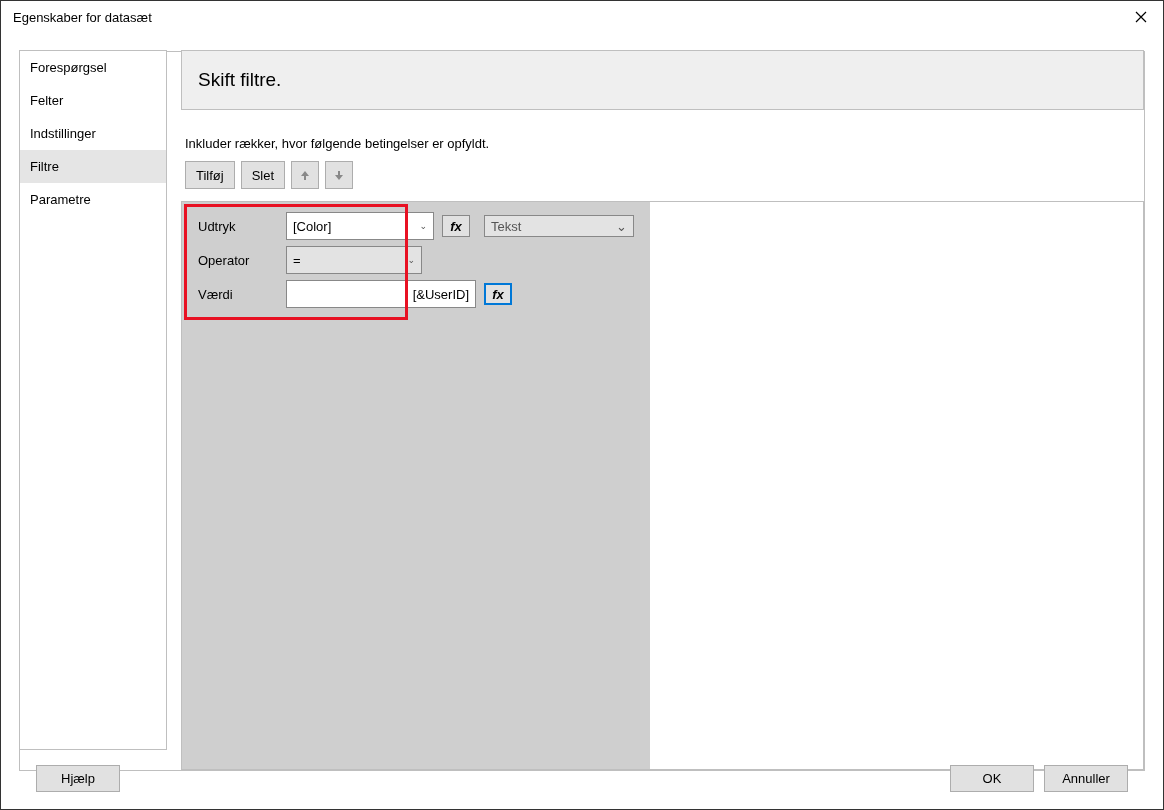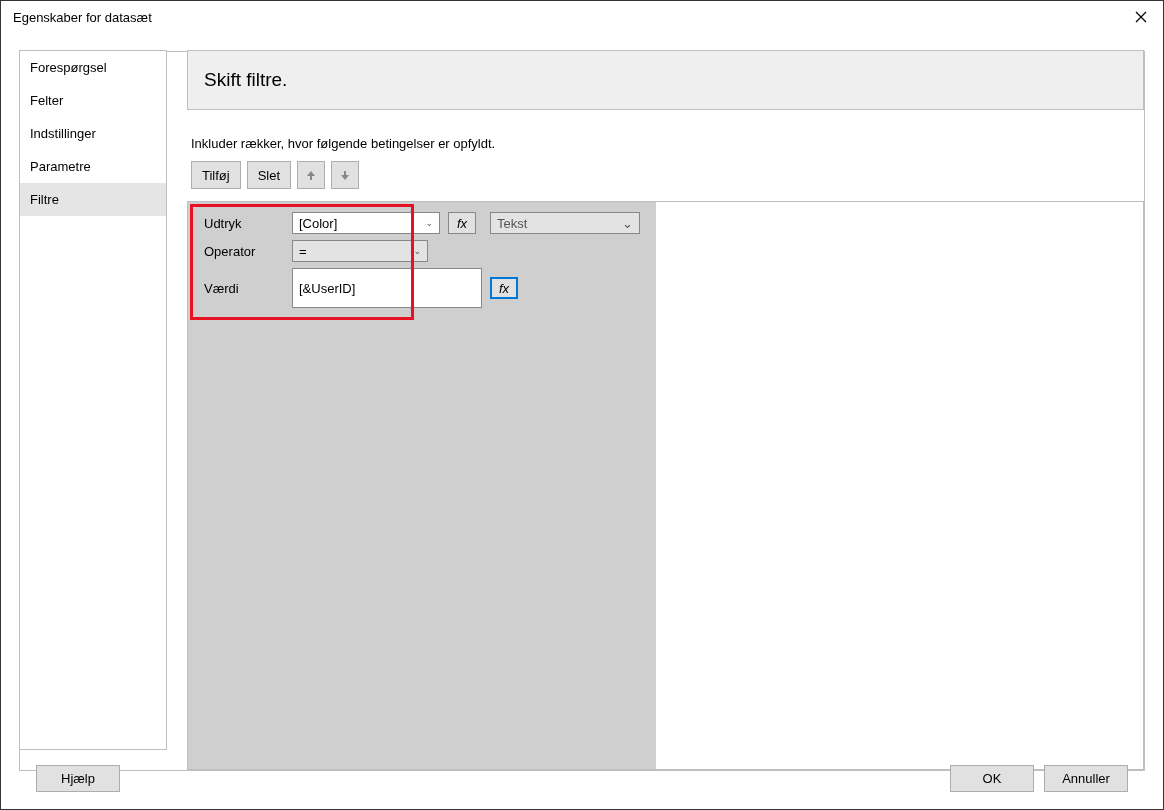--- a/index.html
+++ b/index.html
@@ -4,37 +4,37 @@
 <style>
   * { box-sizing: border-box; font-family: "Segoe UI", Tahoma, sans-serif; font-size: 13px; margin: 0; padding: 0; }
   body { background: #fff; width: 1164px; height: 810px; overflow: hidden; border: 1px solid #333; }
   .titlebar { height: 32px; display: flex; align-items: center; justify-content: space-between; padding: 0 12px; }
   .close-btn { width: 20px; height: 20px; display: flex; align-items: center; justify-content: center; cursor: pointer; }
   .close-btn svg { width: 12px; height: 12px; }
   .outer { border: 1px solid #bfbfbf; margin: 18px; padding: 0; height: 720px; position: relative; display: flex; }
   .sidebar { width: 148px; border: 1px solid #bfbfbf; margin-top: -2px; margin-left: -1px; background: #fff; position: relative; height: 700px; }
   .sidebar-item { padding: 9px 10px; cursor: pointer; font-size: 13px; }
   .sidebar-item.selected { background: #e5e5e5; }
-  .main { flex: 1; display: flex; flex-direction: column; margin-left: 20px; margin-top: -2px; }
+  .main { flex: 1; display: flex; flex-direction: column; margin-left: 14px; margin-top: -2px; }
   .header { border: 1px solid #bfbfbf; background: #efefef; padding: 18px 16px; }
   .header h1 { font-size: 19px; font-weight: 400; }
   .instruction { padding: 26px 0 10px 0; }
   .toolbar { display: flex; gap: 6px; margin-bottom: 12px; }
   .btn { background: #e1e1e1; border: 1px solid #adadad; padding: 3px 10px; cursor: pointer; min-width: 28px; height: 28px; display: inline-flex; align-items: center; justify-content: center; font-size: 13px; }
   .btn.icon-only { padding: 0; width: 28px; }
   .btn.icon-only svg { width: 12px; height: 12px; }
   .content-area { border: 1px solid #bfbfbf; flex: 1; background: #fff; display: flex; flex-direction: row; overflow: hidden; }
   .filter-panel { background: #cfcfcf; padding: 0; }
   .filter-grid { display: grid; grid-template-columns: 80px 136px 1fr 34px 150px; gap: 6px 8px; padding: 10px 16px 16px 16px; align-items: center; position: relative; }
   .lbl { font-size: 13px; }
-  .txt-input { background: #fff; border: 1px solid #888; height: 40px; padding: 0 6px; font-size: 13px; width: 100%; }
-  .combo { background: #fff; border: 1px solid #888; height: 22px; font-size: 13px; width: 100%; display: flex; align-items: center; justify-content: space-between; padding: 0 6px; }
+  .txt-input { background: #fff; border: 1px solid #888; height: 28px; padding: 0 6px; font-size: 13px; width: 100%; text-align: right; }
+  .combo { background: #fff; border: 1px solid #888; height: 28px; font-size: 13px; width: 100%; display: flex; align-items: center; justify-content: space-between; padding: 0 6px; }
   .combo.grey { background: #e3e3e3; }
   .combo .chev { font-size: 9px; color: #555; }
-  .fx-btn { width: 28px; height: 22px; background: #e1e1e1; border: 1px solid #888; display: inline-flex; align-items: center; justify-content: center; font-style: italic; font-family: "Times New Roman", serif; font-weight: normal; cursor: pointer; font-size: 13px; }
+  .fx-btn { width: 28px; height: 22px; background: #e1e1e1; border: 1px solid #888; display: inline-flex; align-items: center; justify-content: center; font-style: italic; font-family: "Times New Roman", serif; font-weight: bold; cursor: pointer; font-size: 13px; }
   .fx-btn.selected { border: 2px solid #0078d7; }
   .type-combo { background: #e3e3e3; border: 1px solid #888; height: 22px; display: flex; align-items: center; justify-content: space-between; padding: 0 6px; color: #555; gap: 36px; }
   .highlight-box { position: absolute; border: 3px solid #e81123; pointer-events: none; }
   .blank-rest { flex: 1; background: #fff; }
   .darkbar { height: 14px; background: #cfcfcf; }
   .footer { position: absolute; bottom: 18px; left: 36px; right: 36px; display: flex; justify-content: space-between; }
   .footer-right { display: flex; gap: 10px; }
   .dlg-btn { width: 84px; height: 27px; background: #e1e1e1; border: 1px solid #adadad; cursor: pointer; font-size: 13px; }
 </style>
 </head>
@@ -48,22 +48,22 @@
       </svg>
   </div>
 </div>
 
 <div class="outer">
 
   <div class="sidebar">
     <div class="sidebar-item"><span>Forespørgsel</span></div>
     <div class="sidebar-item"><span>Felter</span></div>
     <div class="sidebar-item"><span>Indstillinger</span></div>
+    <div class="sidebar-item selected"><span>Filtre</span></div>
     <div class="sidebar-item"><span>Parametre</span></div>
-    <div class="sidebar-item selected"><span>Filtre</span></div>
   </div>
 
   <div class="main">
     <div class="header">
       <h1>Skift filtre.</h1>
     </div>
     <div style="padding: 0 4px;">
       <div class="instruction">Inkluder rækker, hvor følgende betingelser er opfyldt.</div>
       <div class="toolbar">
         <button class="btn">Tilføj</button>

